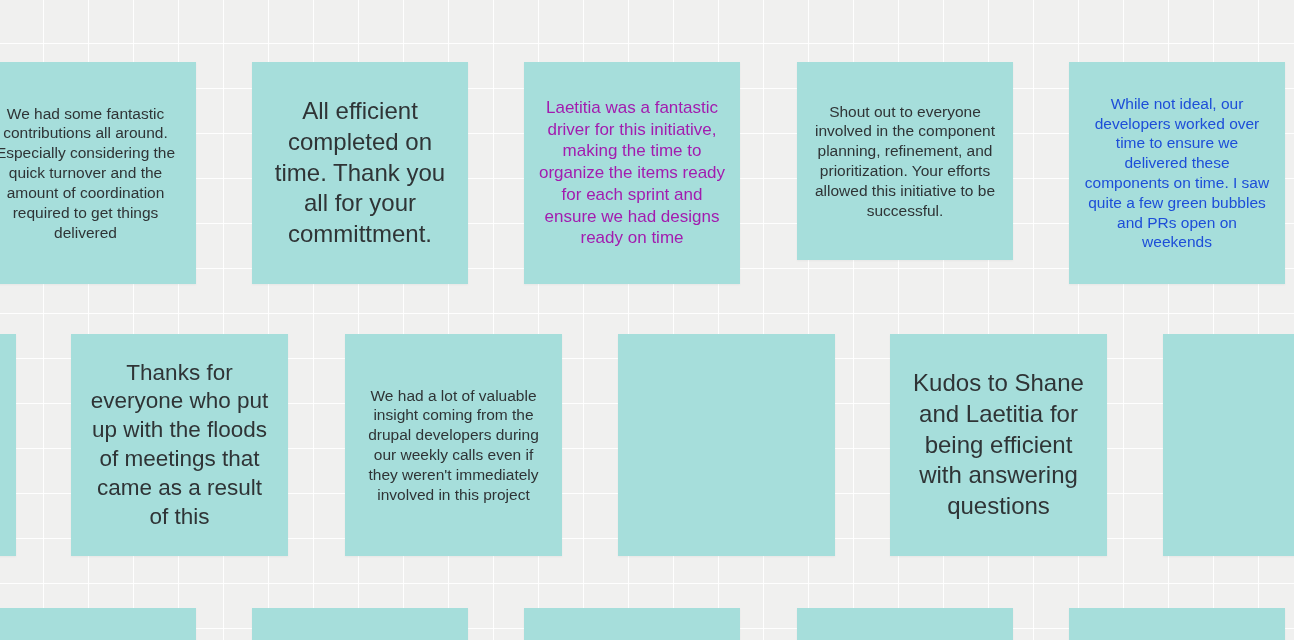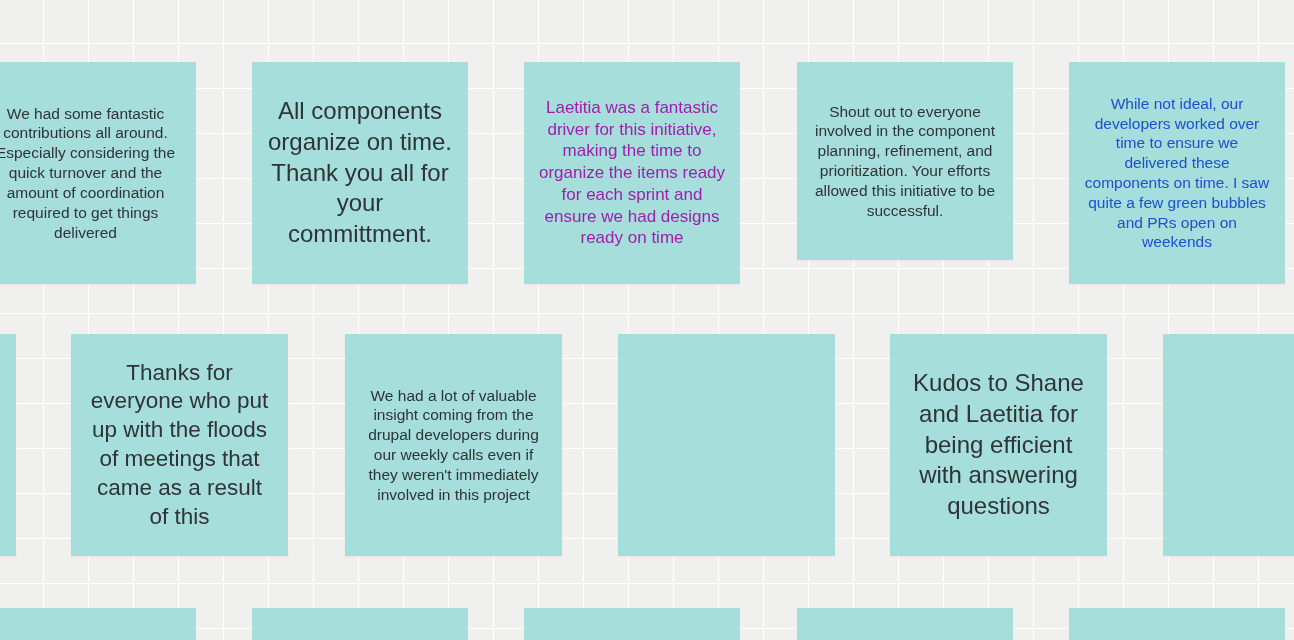--- a/index.html
+++ b/index.html
@@ -56,21 +56,21 @@
   .note.empty { padding: 0; }
 </style>
 </head>
 <body>
 
 <div id="board" style="background-color: rgb(240, 240, 239);">
     <div class="note fs-sm" style="left: -25px; top: 62px; width: 221px; height: 222px; background-color: rgb(166, 222, 219); color: rgb(47, 52, 54);">
       <span class="note-text">We had some fantastic contributions all around. Especially considering the quick turnover and the amount of coordination required to get things delivered</span>
     </div>
     <div class="note fs-xl" style="left: 252px; top: 62px; width: 216px; height: 222px; background-color: rgb(166, 222, 219); color: rgb(47, 52, 54);">
-      <span class="note-text">All components organize on time. Thank you all for your committment.</span>
+      <span class="note-text">All efficient completed on time. Thank you all for your committment.</span>
     </div>
     <div class="note fs-md" style="left: 524px; top: 62px; width: 216px; height: 222px; background-color: rgb(166, 222, 219); color: #a21caf;">
       <span class="note-text">Laetitia was a fantastic driver for this initiative, making the time to organize the items ready for each sprint and ensure we had designs ready on time</span>
     </div>
     <div class="note fs-sm" style="left: 797px; top: 62px; width: 216px; height: 198px; background-color: rgb(166, 222, 219); color: rgb(47, 52, 54);">
       <span class="note-text">Shout out to everyone involved in the component planning, refinement, and prioritization. Your efforts allowed this initiative to be successful.</span>
     </div>
     <div class="note fs-sm" style="left: 1069px; top: 62px; width: 216px; height: 222px; background-color: rgb(166, 222, 219); color: #1d4ed8;">
       <span class="note-text">While not ideal, our developers worked over time to ensure we delivered these components on time. I saw quite a few green bubbles and PRs open on weekends</span>
     </div>

